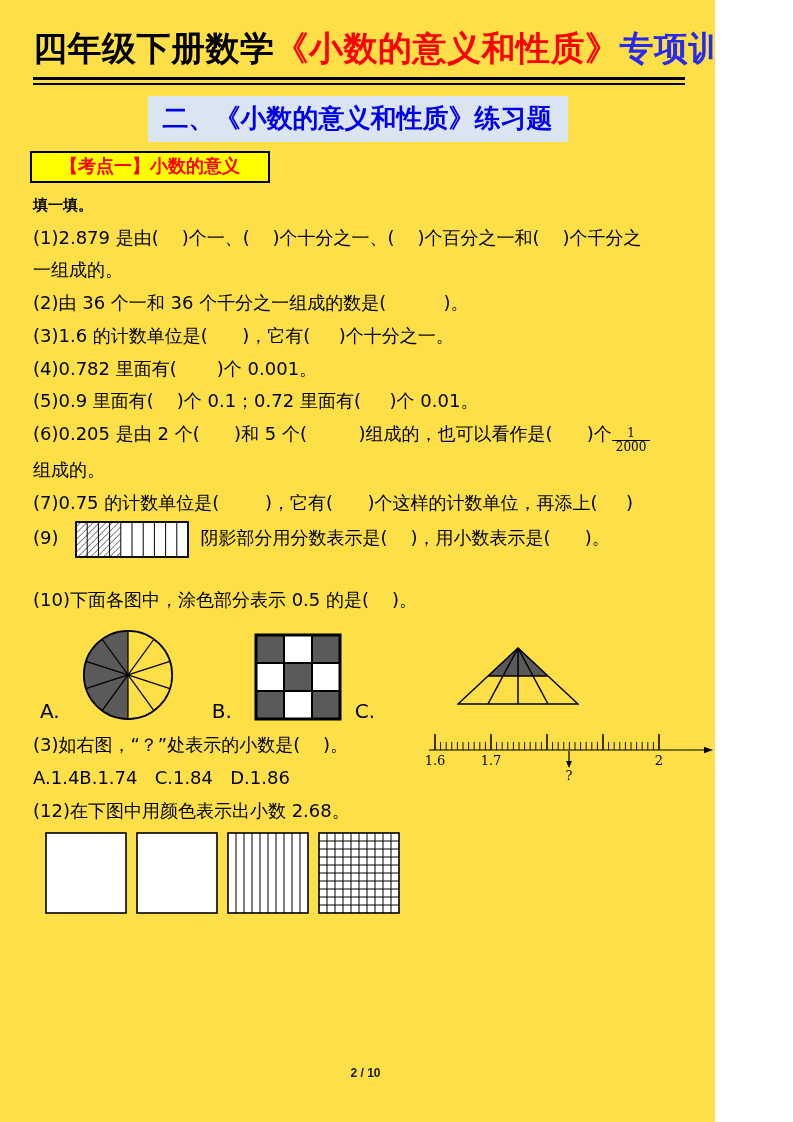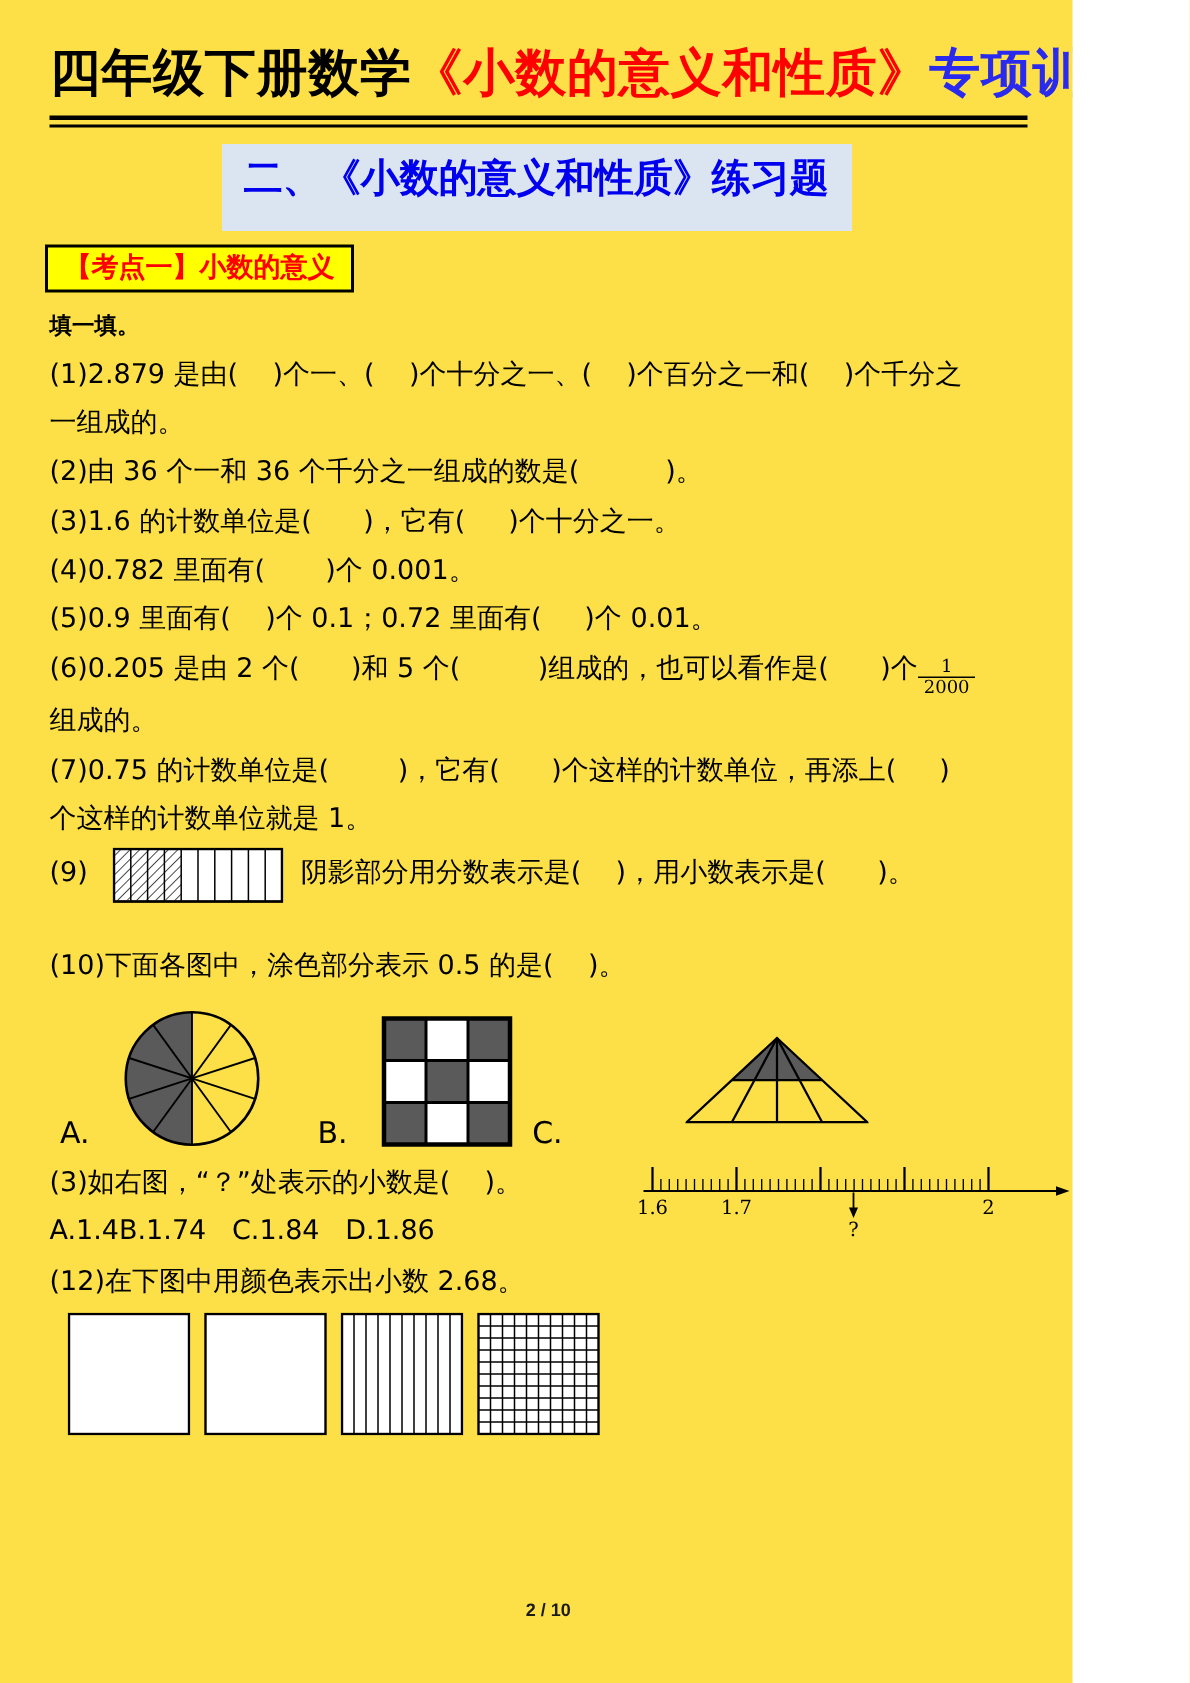--- a/index.html
+++ b/index.html
@@ -6,23 +6,23 @@
   .page{position:relative;width:715px;height:1122px;background:#fde047;overflow:hidden;
         font-family:"DejaVu Sans","Liberation Sans",sans-serif;color:#000;}
   
   .title{margin:26px 26px 0 33px;font-size:34px;font-weight:bold;white-space:nowrap;letter-spacing:.5px;}
   .t-black{color:#000000;}
   .t-red{color:#ff0000;}
   .t-blue{color:#2a2aee;}
   .double-rule{margin:5px 30px 0 33px;height:3px;border-top:3px solid #000;border-bottom:2px solid #000;}
   .subtitle-row{text-align:center;margin-top:11px;}
   .subtitle{display:inline-block;background:#dbe5f1;color:#0000ee;font-size:26px;font-weight:bold;
-            padding:5px 15px 18px;}
+            padding:5px 15px 6px;}
   .keypoint{display:inline-block;margin:9px 0 0 30px;background:#ffff00;border:2px solid #000;
-            color:#ff0000;font-size:18px;font-weight:bold;padding:1px 11px 3px;}
+            color:#ff0000;font-size:18px;font-weight:bold;padding:1px 28px 3px;}
   
   .bodytext{margin:6px 26px 0 33px;font-size:18px;}
   .line{line-height:32.7px;white-space:pre-wrap;}
   .heading{font-weight:bold;font-size:15px;}
   .frac{display:inline-block;vertical-align:-11px;text-align:center;
         font-family:"DejaVu Serif","Liberation Serif",serif;font-size:12px;line-height:1.08;}
   .frac .num{display:block;padding:0 4px;}
   .frac .den{display:block;border-top:1px solid #000;padding:0 4px;}
   
   .q9-row{display:flex;align-items:center;margin-bottom:26px;}
@@ -68,21 +68,20 @@
     <div class="line">一组成的。</div>
     <div class="line">(2)由 36 个一和 36 个千分之一组成的数是(          )。</div>
     <div class="line">(3)1.6 的计数单位是(      )，它有(     )个十分之一。</div>
     <div class="line">(4)0.782 里面有(       )个 0.001。</div>
     <div class="line">(5)0.9 里面有(    )个 0.1；0.72 里面有(     )个 0.01。</div>
 
     <div class="line"><span>(6)0.205 是由 2 个(      )和 5 个(         )组成的，也可以看作是(      )个</span><span class="frac"><span class="num">1</span><span class="den">2000</span></span></div>
     <div class="line">组成的。</div>
 
     <div class="line">(7)0.75 的计数单位是(        )，它有(      )个这样的计数单位，再添上(     )</div>
-    <div class="line">个这样的计数单位就是 1。</div>
 
     <div class="q9-row">
       <span class="q9-label">(9)</span>
       <svg width="114" height="37" viewBox="0 0 114 37">
         <defs>
           <pattern id="hatch" width="4.5" height="4.5" patternTransform="rotate(45)" patternUnits="userSpaceOnUse">
             <line x1="0" y1="0" x2="0" y2="4.5" stroke="#444" stroke-width="1.3"></line>
           </pattern>
         </defs>
         <rect x="1" y="1" width="112" height="35" fill="#fff" stroke="#000" stroke-width="1.5"></rect>

